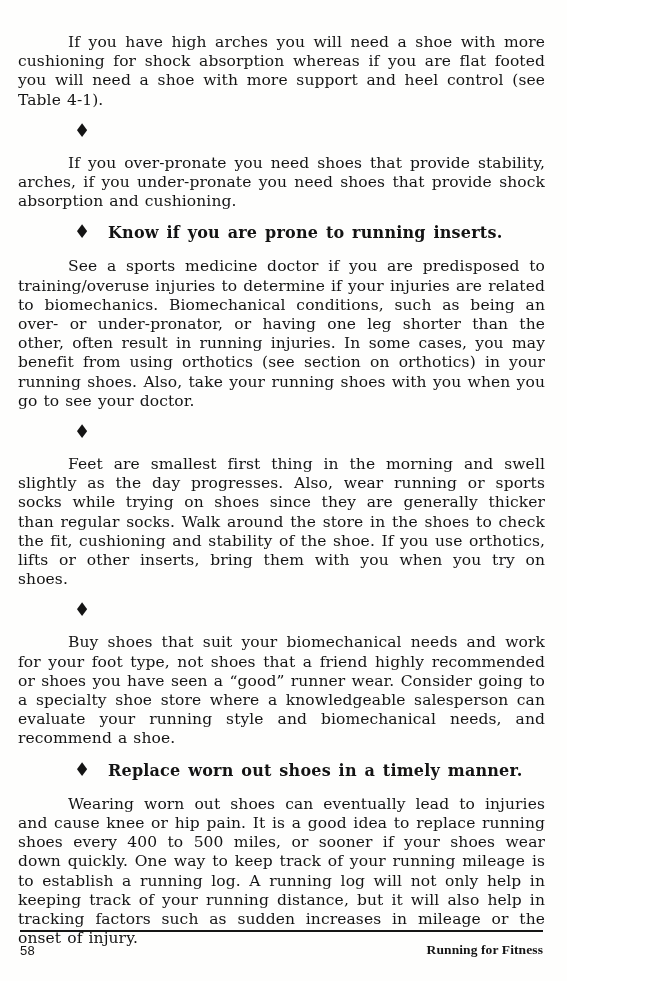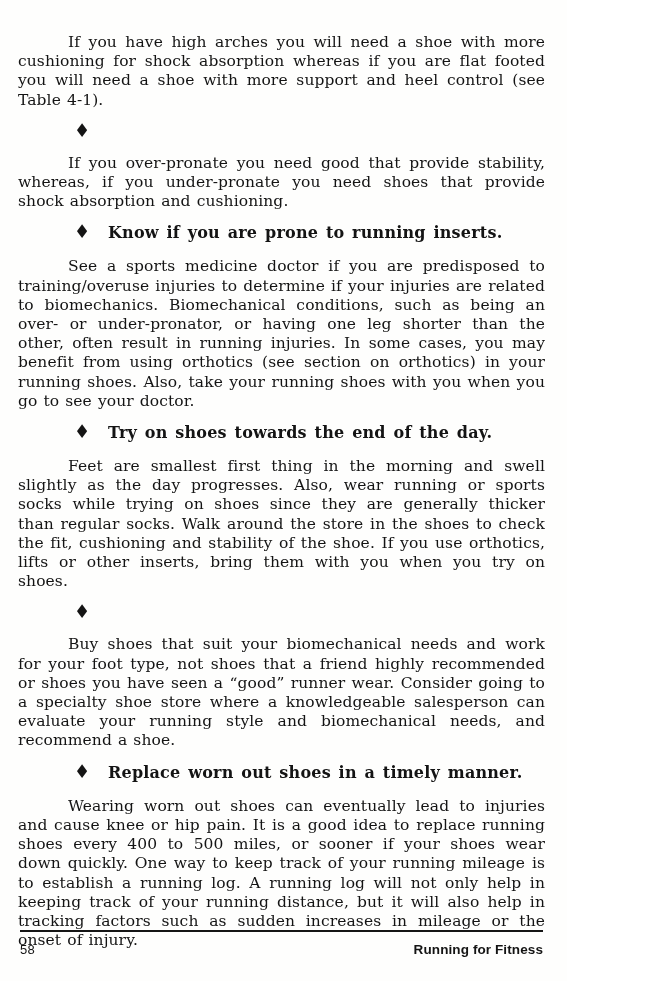--- a/index.html
+++ b/index.html
@@ -60,46 +60,46 @@
   }
   .page-number {
     font-size: 13px;
     font-weight: normal;
     letter-spacing: 0.3px;
   }
   .book-title {
     font-size: 13.5px;
     font-weight: bold;
     letter-spacing: 0.1px;
+    font-family: Liberation Serif, serif;
   }
 </style>
 </head>
 <body>
 
 <div class="page">
   <main>
 
     <p class="body-para">If you have high arches you will need a shoe with more cushioning for shock absorption whereas if you are flat footed you will need a shoe with more support and heel control (see Table 4-1).</p>
 
     <div class="section-heading">
       <span class="diamond">♦</span>
     </div>
 
-    <p class="body-para">If you over-pronate you need good that provide stability, whereas, if you under-pronate you need shoes that provide shock absorption and cushioning.</p>
+    <p class="body-para">If you over-pronate you need shoes that provide stability, arches, if you under-pronate you need shoes that provide shock absorption and cushioning.</p>
 
     <div class="section-heading">
       <span class="diamond">♦</span>
       <span>Know if you are prone to running inserts.</span>
     </div>
 
     <p class="body-para">See a sports medicine doctor if you are predisposed to training/overuse injuries to determine if your injuries are related to biomechanics. Biomechanical conditions, such as being an over- or under-pronator, or having one leg shorter than the other, often result in running injuries. In some cases, you may benefit from using orthotics (see section on orthotics) in your running shoes. Also, take your running shoes with you when you go to see your doctor.</p>
 
     <div class="section-heading">
       <span class="diamond">♦</span>
-      <span>Try on shoes towards the end of the day.</span>
     </div>
 
     <p class="body-para">Feet are smallest first thing in the morning and swell slightly as the day progresses. Also, wear running or sports socks while trying on shoes since they are generally thicker than regular socks. Walk around the store in the shoes to check the fit, cushioning and stability of the shoe. If you use orthotics, lifts or other inserts, bring them with you when you try on shoes.</p>
 
     <div class="section-heading">
       <span class="diamond">♦</span>
     </div>
 
     <p class="body-para">Buy shoes that suit your biomechanical needs and work for your foot type, not shoes that a friend highly recommended or shoes you have seen a “good” runner wear. Consider going to a specialty shoe store where a knowledgeable salesperson can evaluate your running style and biomechanical needs, and recommend a shoe.</p>
 

